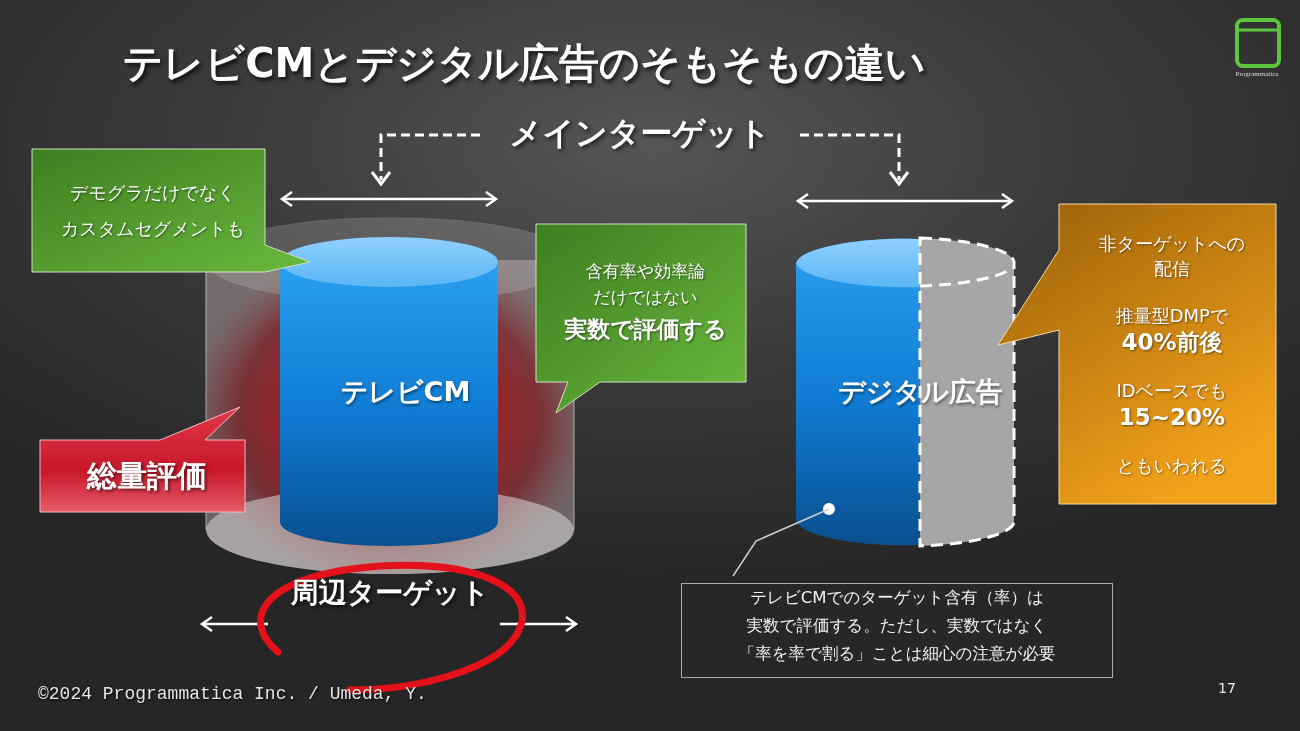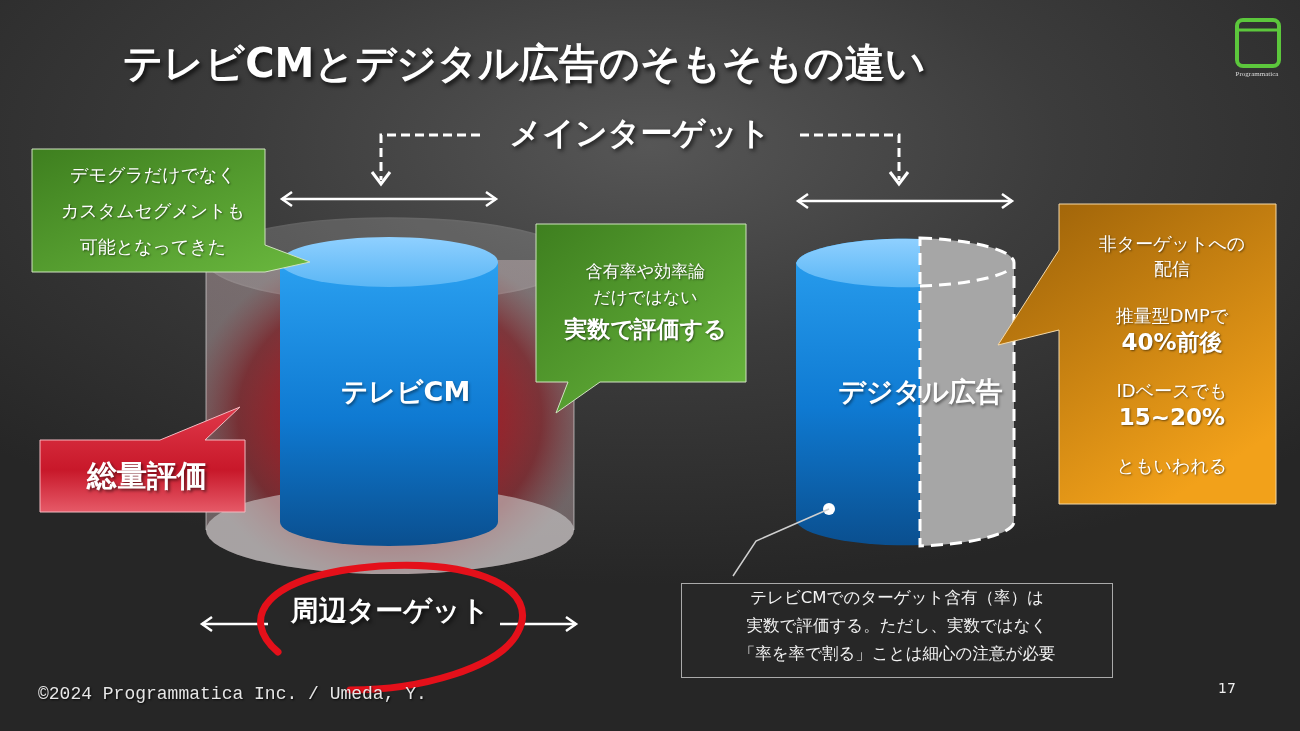--- a/index.html
+++ b/index.html
@@ -53,21 +53,21 @@
     text-shadow: 2px 2px 3px rgba(0,0,0,0.5);
   }
   .cyl-label {
     font-size: 27px; font-weight: bold; text-align: center;
     text-shadow: 1px 2px 3px rgba(0,0,0,0.45);
     padding-left: 31px;
   }
   .tvcm-label { left: 280px; top: 374px; width: 220px; }
   .digital-label { left: 790px; top: 374px; width: 230px; }
   .peripheral-label {
-    left: 270px; top: 592px; width: 240px; text-align: center;
+    left: 270px; top: 574px; width: 240px; text-align: center;
     font-size: 28px; font-weight: bold;
     text-shadow: 2px 2px 4px rgba(0,0,0,0.7);
   }
   .note-box {
     left: 681px; top: 583px; width: 432px; height: 95px;
     border: 1px solid #aaa; background: rgba(40,40,40,0.6);
     display: flex; flex-direction: column; align-items: center;
     font-size: 16.5px; line-height: 28px; color: #f2f2f2;
   }
   .footer {
@@ -181,21 +181,20 @@
 </svg>
 
 <div class="abs title">テレビCMとデジタル広告のそもそもの違い</div>
 <div class="abs logo-label">Programmatica</div>
 
 <div class="abs main-target-label">メインターゲット</div>
 
 <div class="abs callout green-a">
   <div>デモグラだけでなく</div>
   <div>カスタムセグメントも</div>
-  <div>可能となってきた</div>
 </div>
 
 <div class="abs callout green-b">
   <div class="sm">含有率や効率論</div>
   <div class="sm">だけではない</div>
   <div class="lg">実数で評価する</div>
 </div>
 
 <div class="abs callout red-label">総量評価</div>
 

